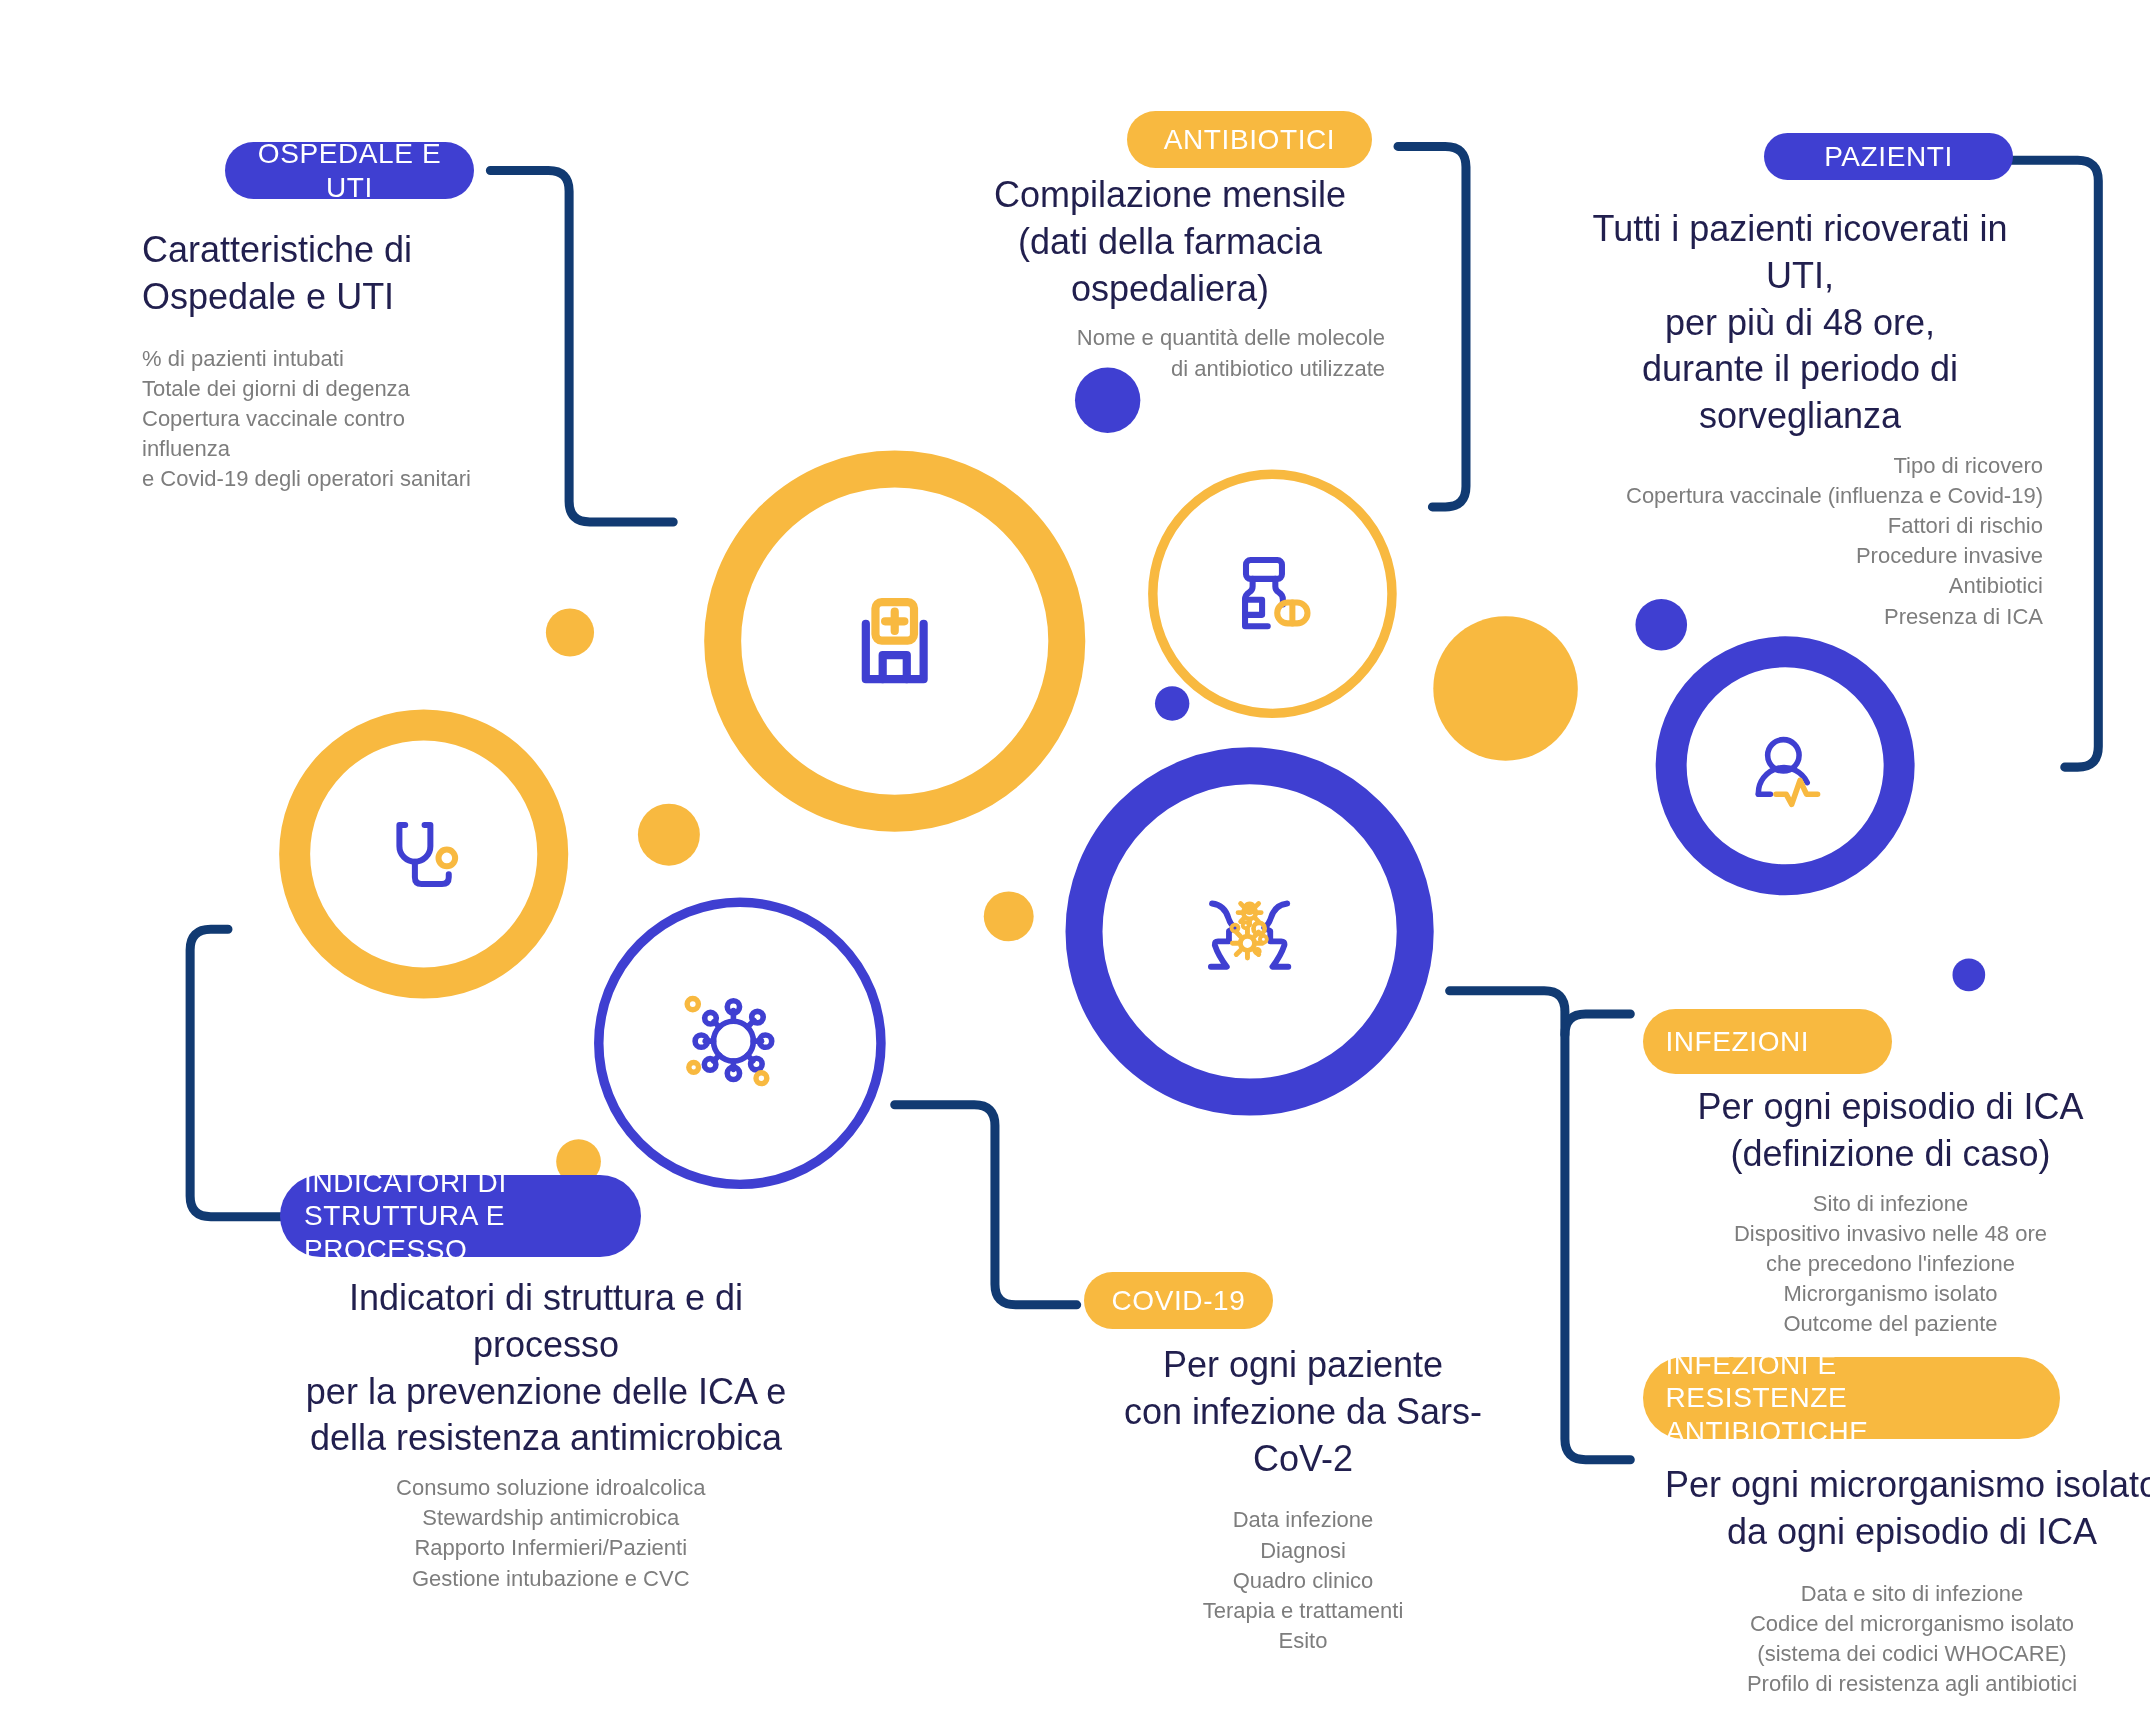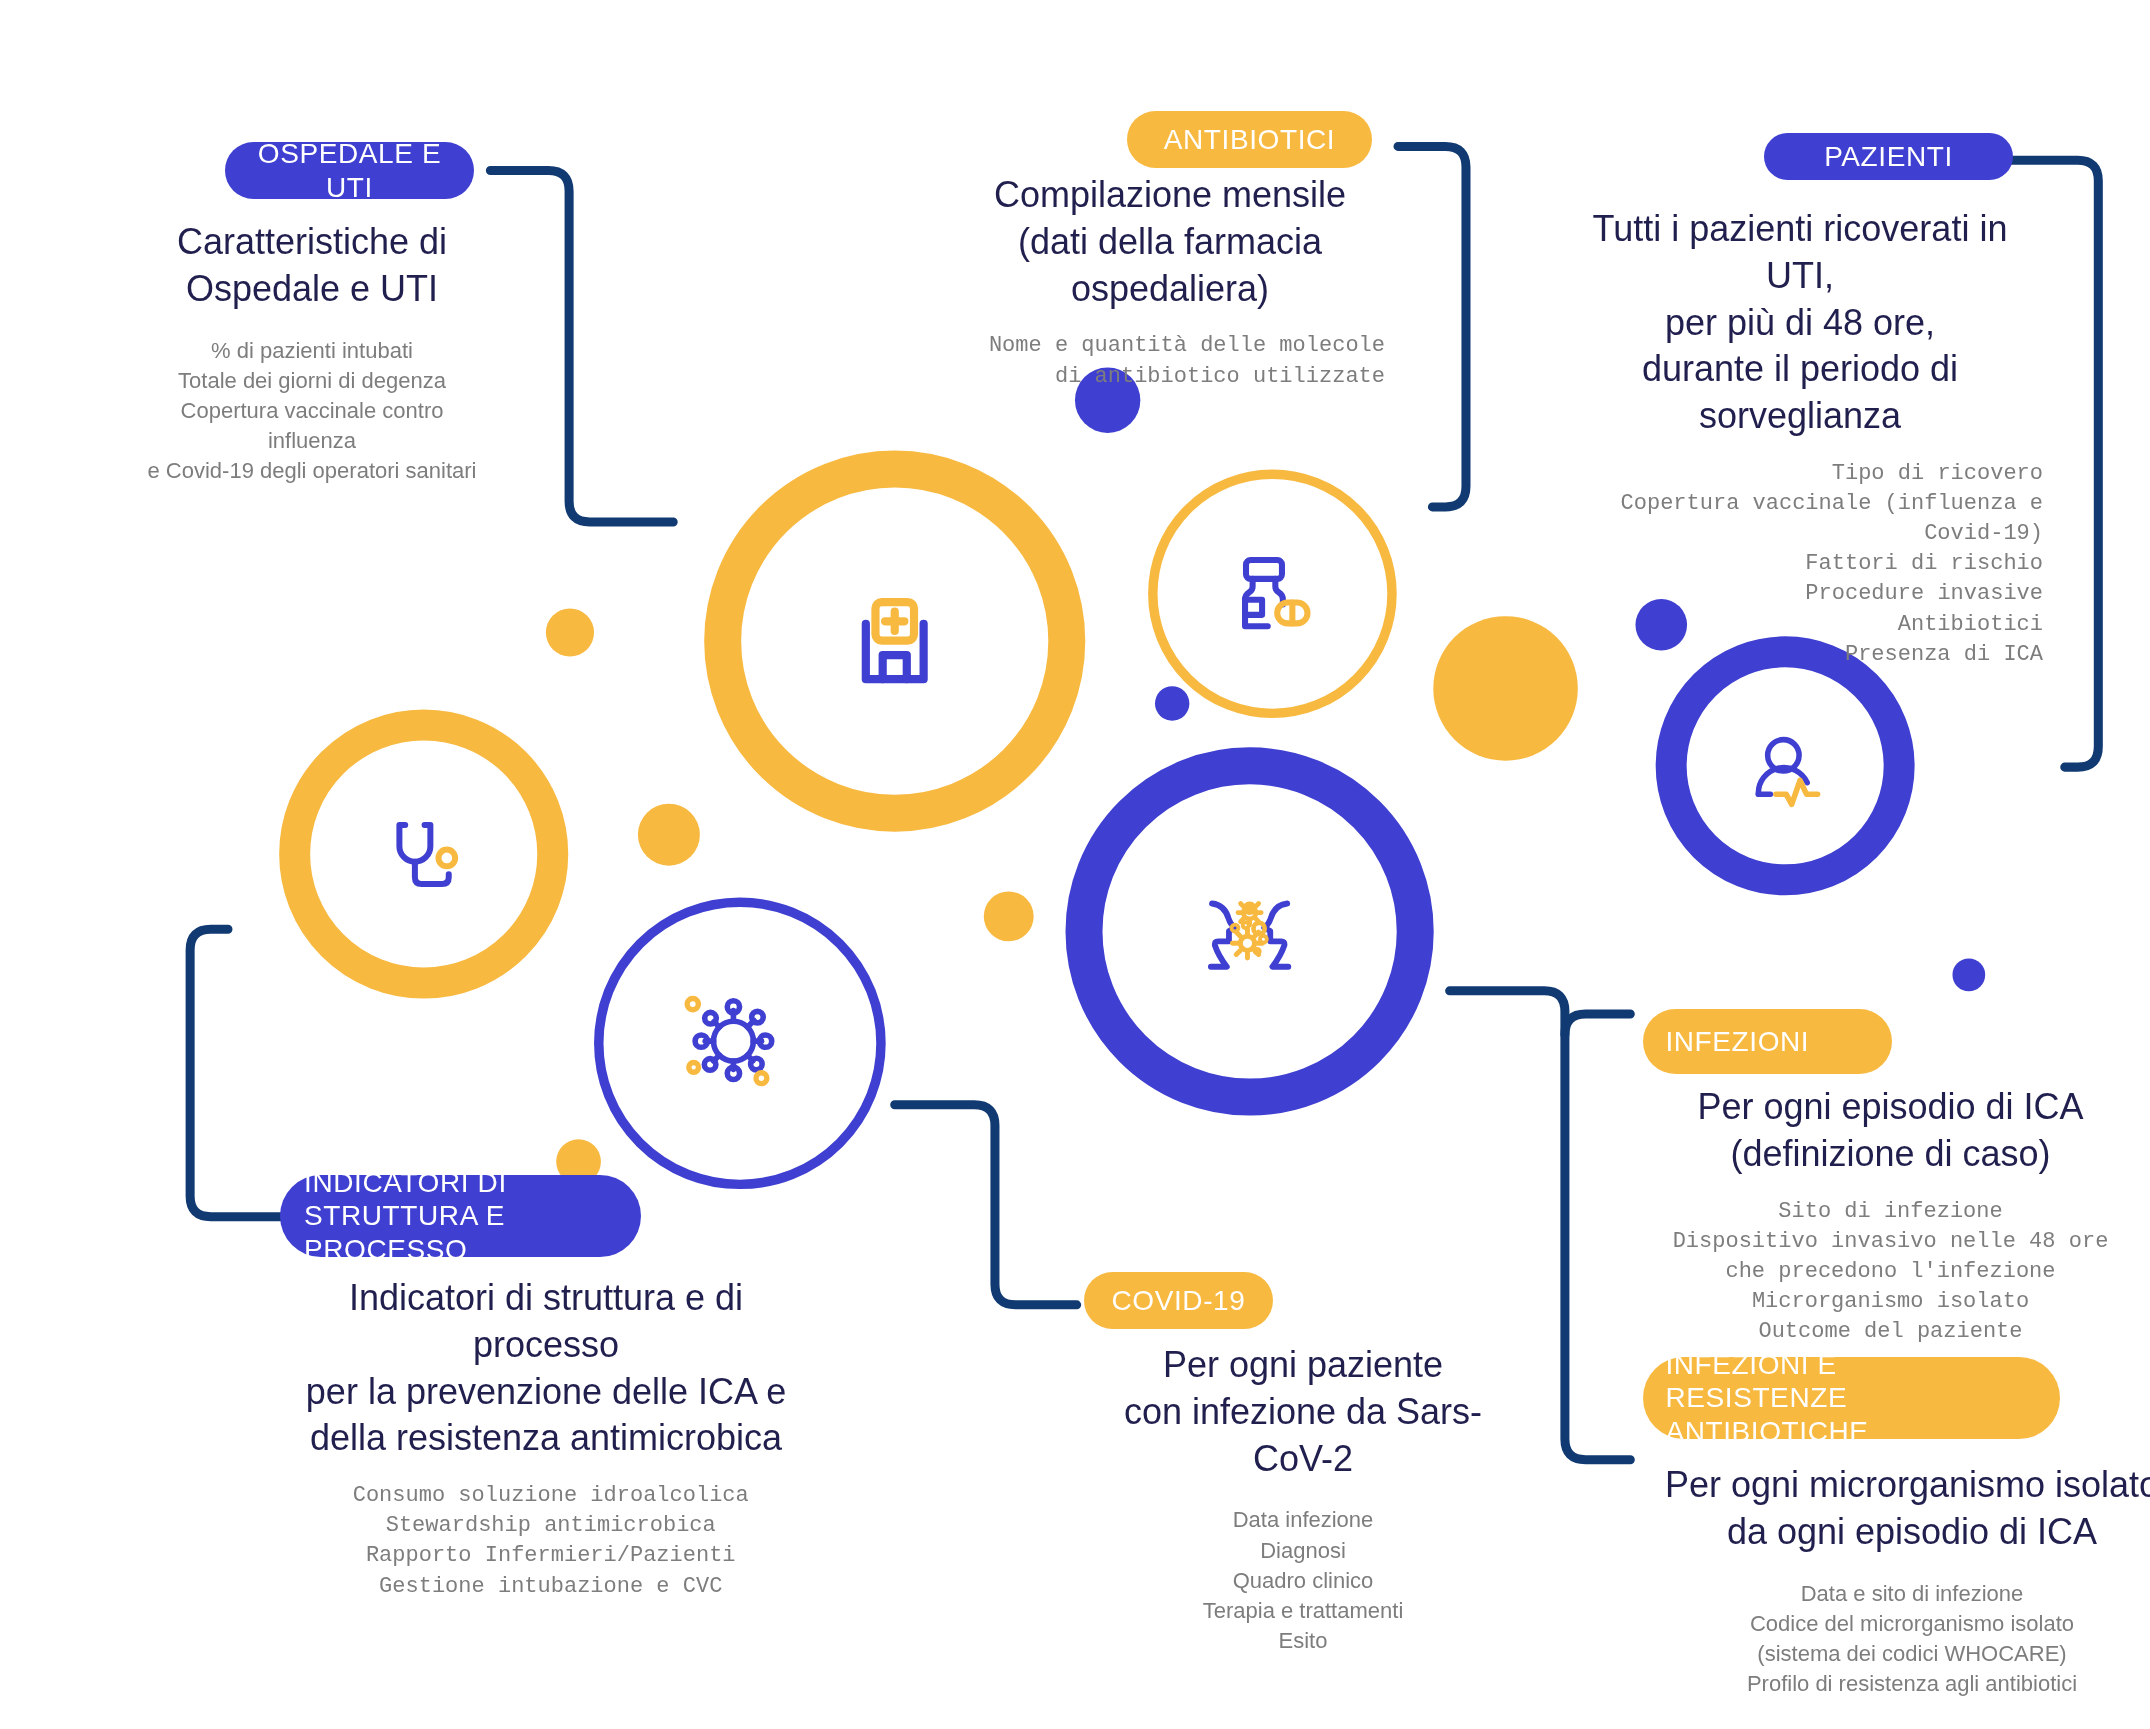--- a/index.html
+++ b/index.html
@@ -39,21 +39,21 @@
   }
   .sublist{
     color:#7d7d7d;
     font-size:22px;
     line-height:1.37;
     white-space:pre-line;
     font-weight:400;
   }
   .ta-left{text-align:center;}
   .gap-lg{margin-top:23px;}
-  .gap-md{margin-top:19px;font-family:Liberation Mono, monospace;}
+  .gap-md{margin-top:11px;}
 </style>
 </head>
 <body>
 
 <div id="stage">
 
   <svg class="layer" viewBox="0 0 5405 4021">
     <circle cx="1325" cy="1470" r="56" fill="#f8b940"></circle>
     <circle cx="1555" cy="1940" r="72" fill="#f8b940"></circle>
     <circle cx="2345" cy="2130" r="58" fill="#f8b940"></circle>
@@ -176,21 +176,21 @@
           <circle cx="22.2" cy="19.1" r="1.4" fill="none" stroke="#f8b940" stroke-width="1.8"></circle>
           <circle cx="28.4" cy="20.6" r="2.6" fill="none" stroke="#f8b940" stroke-width="2.2"></circle>
           <circle cx="30.4" cy="25.6" r="1.6" fill="none" stroke="#f8b940" stroke-width="1.8"></circle>
           <circle cx="27.6" cy="31.2" r="1.2" fill="none" stroke="#f8b940" stroke-width="1.6"></circle>
         </g>
       </g>
     </g>
   </svg>
 
   <div class="pill blue" style="left:225px;top:142px;width:249px;height:57px;">OSPEDALE E UTI</div>
-  <div class="block ta-center" style="left:142px;top:219px;width:340px;text-align:center;">
+  <div class="block ta-center" style="left:142px;top:227px;width:340px;">
     <div class="headline">Caratteristiche di
 Ospedale e UTI</div>
     <div class="sublist gap-lg">%  di pazienti intubati
 Totale dei giorni di degenza
 Copertura vaccinale contro influenza
 e Covid-19 degli operatori sanitari</div>
   </div>
 
   <div class="pill yellow" style="left:1127px;top:111px;width:245px;height:57px;">ANTIBIOTICI</div>
   <div class="block" style="left:955px;top:172px;width:430px;text-align:center;">

